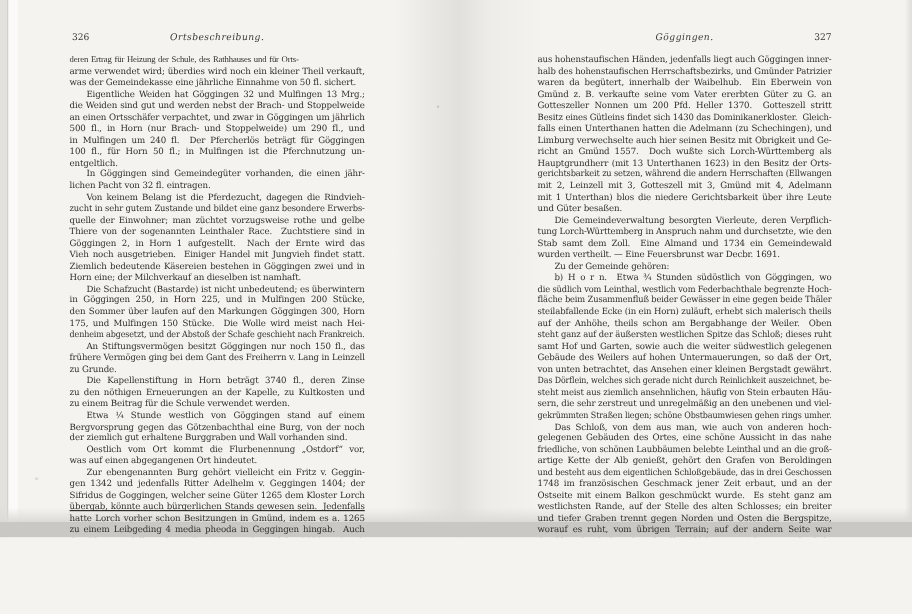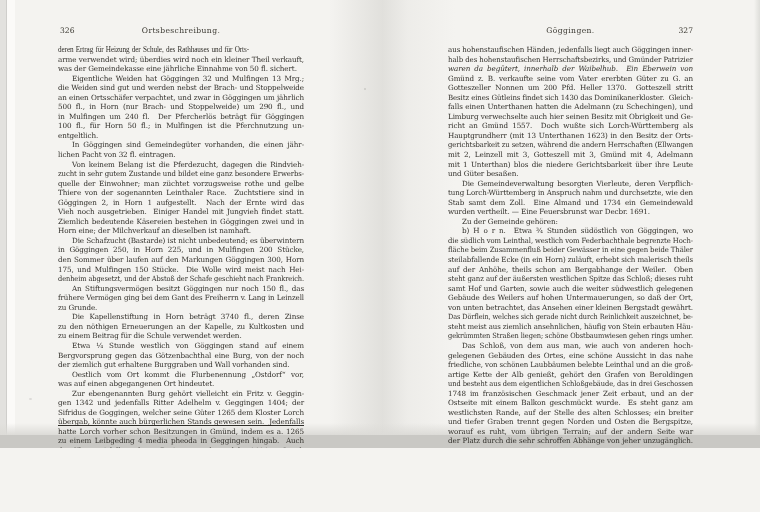--- a/index.html
+++ b/index.html
@@ -13,21 +13,21 @@
   .edge-bottom{position:absolute;left:0;bottom:0;width:100%;height:13px;background:#c9c8c4;}
   .edge-bottom-fade{position:absolute;left:0;bottom:13px;width:100%;height:12px;
         background:linear-gradient(to bottom,rgba(244,243,240,0),#dcdbd7);}
   .gutter{position:absolute;left:330px;top:0;width:125px;height:100%;
         background:linear-gradient(to right,rgba(205,204,200,0) 0%,rgba(196,195,190,0.40) 42%,
         rgba(214,213,209,0.22) 62%,rgba(244,243,240,0) 100%);}
   .speck{position:absolute;border-radius:50%;background:#b6b5b1;}
   .pagehead{position:absolute;top:25px;height:11px;font-size:7.6px;color:#3a3831;line-height:11px;}
   #head-left{left:58px;width:246px;text-align:center;}
   #head-right{left:448px;width:245px;text-align:center;}
-  .phead{letter-spacing:0.4px;}
+  .phead{letter-spacing:0.4px;font-style:italic;}
   .pnum{position:absolute;top:0;}
   #head-left .pnum{left:2px;}
   #head-right .pnum{right:0;}
   .textblock{position:absolute;top:45px;width:246px;font-size:7.2px;line-height:9.55px;
         color:#302e29;letter-spacing:-0.1px;}
   #tb-left{left:58px;}
   #tb-right{left:448px;width:245px;}
   .tl{height:9.55px;}
   .ts{display:inline-block;white-space:pre;transform-origin:0 50%;}
 </style>
@@ -95,21 +95,21 @@
       <div class="tl"><span class="ts" style="word-spacing: 0.225694px;">Sifridus de Goggingen, welcher seine Güter 1265 dem Kloster Lorch</span></div>
       <div class="tl"><span class="ts" style="word-spacing: 0.253906px; text-decoration: underline;">übergab, könnte auch bürgerlichen Stands gewesen sein.  Jedenfalls</span></div>
       <div class="tl"><span class="ts" style="word-spacing: 0.790625px;">hatte Lorch vorher schon Besitzungen in Gmünd, indem es a. 1265</span></div>
       <div class="tl"><span class="ts" style="word-spacing: 1.18125px;">zu einem Leibgeding 4 media pheoda in Geggingen hingab.  Auch</span></div>
       <div class="tl"><span class="ts" style="word-spacing: 1.17708px;">das Kloster Adelberg hatte Besitzungen da, welche 1414 an Lorch</span></div>
       <div class="tl"><span class="ts" style="transform: scaleX(0.966483);">abgetreten wurden.  Vielleicht stammten diese klösterlichen Stiftungen</span></div>
     </div>
   <div class="textblock" id="tb-right">
       <div class="tl"><span class="ts" style="transform: scaleX(0.990024);">aus hohenstaufischen Händen, jedenfalls liegt auch Göggingen inner-</span></div>
       <div class="tl"><span class="ts" style="transform: scaleX(0.977495);">halb des hohenstaufischen Herrschaftsbezirks, und Gmünder Patrizier</span></div>
-      <div class="tl"><span class="ts" style="word-spacing: 1.88889px; font-style: italic;">waren da begütert, innerhalb der Waibelhub.  Ein Eberwein von</span></div>
+      <div class="tl"><span class="ts" style="word-spacing: 1.88889px;">waren da begütert, innerhalb der Waibelhub.  Ein Eberwein von</span></div>
       <div class="tl"><span class="ts" style="word-spacing: 1.77841px;">Gmünd z. B. verkaufte seine vom Vater ererbten Güter zu G. an</span></div>
       <div class="tl"><span class="ts" style="word-spacing: 2.2691px;">Gotteszeller Nonnen um 200 Pfd. Heller 1370.  Gotteszell stritt</span></div>
       <div class="tl"><span class="ts" style="transform: scaleX(0.973913);">Besitz eines Gütleins findet sich 1430 das Dominikanerkloster.  Gleich-</span></div>
       <div class="tl"><span class="ts" style="word-spacing: 0.355469px;">falls einen Unterthanen hatten die Adelmann (zu Schechingen), und</span></div>
       <div class="tl"><span class="ts" style="word-spacing: 0.0711806px;">Limburg verwechselte auch hier seinen Besitz mit Obrigkeit und Ge-</span></div>
       <div class="tl"><span class="ts" style="word-spacing: 2.07118px;">richt an Gmünd 1557.  Doch wußte sich Lorch-Württemberg als</span></div>
       <div class="tl"><span class="ts" style="word-spacing: 0.626736px;">Hauptgrundherr (mit 13 Unterthanen 1623) in den Besitz der Orts-</span></div>
       <div class="tl"><span class="ts" style="transform: scaleX(0.95013);">gerichtsbarkeit zu setzen, während die andern Herrschaften (Ellwangen</span></div>
       <div class="tl"><span class="ts" style="word-spacing: 2.04403px;">mit 2, Leinzell mit 3, Gotteszell mit 3, Gmünd mit 4, Adelmann</span></div>
       <div class="tl"><span class="ts" style="word-spacing: 1.18229px;">mit 1 Unterthan) blos die niedere Gerichtsbarkeit über ihre Leute</span></div>
@@ -123,20 +123,21 @@
       <div class="tl"><span class="ts" style="transform: scaleX(0.952902);">die südlich vom Leinthal, westlich vom Federbachthale begrenzte Hoch-</span></div>
       <div class="tl"><span class="ts" style="transform: scaleX(0.957616);">fläche beim Zusammenfluß beider Gewässer in eine gegen beide Thäler</span></div>
       <div class="tl"><span class="ts" style="transform: scaleX(0.983257);">steilabfallende Ecke (in ein Horn) zuläuft, erhebt sich malerisch theils</span></div>
       <div class="tl"><span class="ts" style="word-spacing: 1.6625px;">auf der Anhöhe, theils schon am Bergabhange der Weiler.  Oben</span></div>
       <div class="tl"><span class="ts" style="transform: scaleX(0.970417);">steht ganz auf der äußersten westlichen Spitze das Schloß; dieses ruht</span></div>
       <div class="tl"><span class="ts" style="word-spacing: 0.541667px;">samt Hof und Garten, sowie auch die weiter südwestlich gelegenen</span></div>
       <div class="tl"><span class="ts" style="word-spacing: 0.717014px;">Gebäude des Weilers auf hohen Untermauerungen, so daß der Ort,</span></div>
       <div class="tl"><span class="ts" style="word-spacing: 0.117188px;">von unten betrachtet, das Ansehen einer kleinen Bergstadt gewährt.</span></div>
       <div class="tl"><span class="ts" style="transform: scaleX(0.912477);">Das Dörflein, welches sich gerade nicht durch Reinlichkeit auszeichnet, be-</span></div>
       <div class="tl"><span class="ts" style="transform: scaleX(0.975306);">steht meist aus ziemlich ansehnlichen, häufig von Stein erbauten Häu-</span></div>
+      <div class="tl"><span class="ts" style="transform: scaleX(0.991464);">sern, die sehr zerstreut und unregelmäßig an den unebenen und viel-</span></div>
       <div class="tl"><span class="ts" style="transform: scaleX(0.92644);">gekrümmten Straßen liegen; schöne Obstbaumwiesen gehen rings umher.</span></div>
       <div class="tl"><span class="ts" style="margin-left: 14px; word-spacing: 1.98906px;">Das Schloß, von dem aus man, wie auch von anderen hoch-</span></div>
       <div class="tl"><span class="ts" style="word-spacing: 1.28299px;">gelegenen Gebäuden des Ortes, eine schöne Aussicht in das nahe</span></div>
       <div class="tl"><span class="ts" style="transform: scaleX(0.971319);">friedliche, von schönen Laubbäumen belebte Leinthal und an die groß-</span></div>
       <div class="tl"><span class="ts" style="word-spacing: 1.65104px;">artige Kette der Alb genießt, gehört den Grafen von Beroldingen</span></div>
       <div class="tl"><span class="ts" style="transform: scaleX(0.929791);">und besteht aus dem eigentlichen Schloßgebäude, das in drei Geschossen</span></div>
       <div class="tl"><span class="ts" style="word-spacing: 1.81076px;">1748 im französischen Geschmack jener Zeit erbaut, und an der</span></div>
       <div class="tl"><span class="ts" style="word-spacing: 1.40156px;">Ostseite mit einem Balkon geschmückt wurde.  Es steht ganz am</span></div>
       <div class="tl"><span class="ts" style="word-spacing: 1.09201px;">westlichsten Rande, auf der Stelle des alten Schlosses; ein breiter</span></div>
       <div class="tl"><span class="ts" style="word-spacing: 1.08854px;">und tiefer Graben trennt gegen Norden und Osten die Bergspitze,</span></div>

